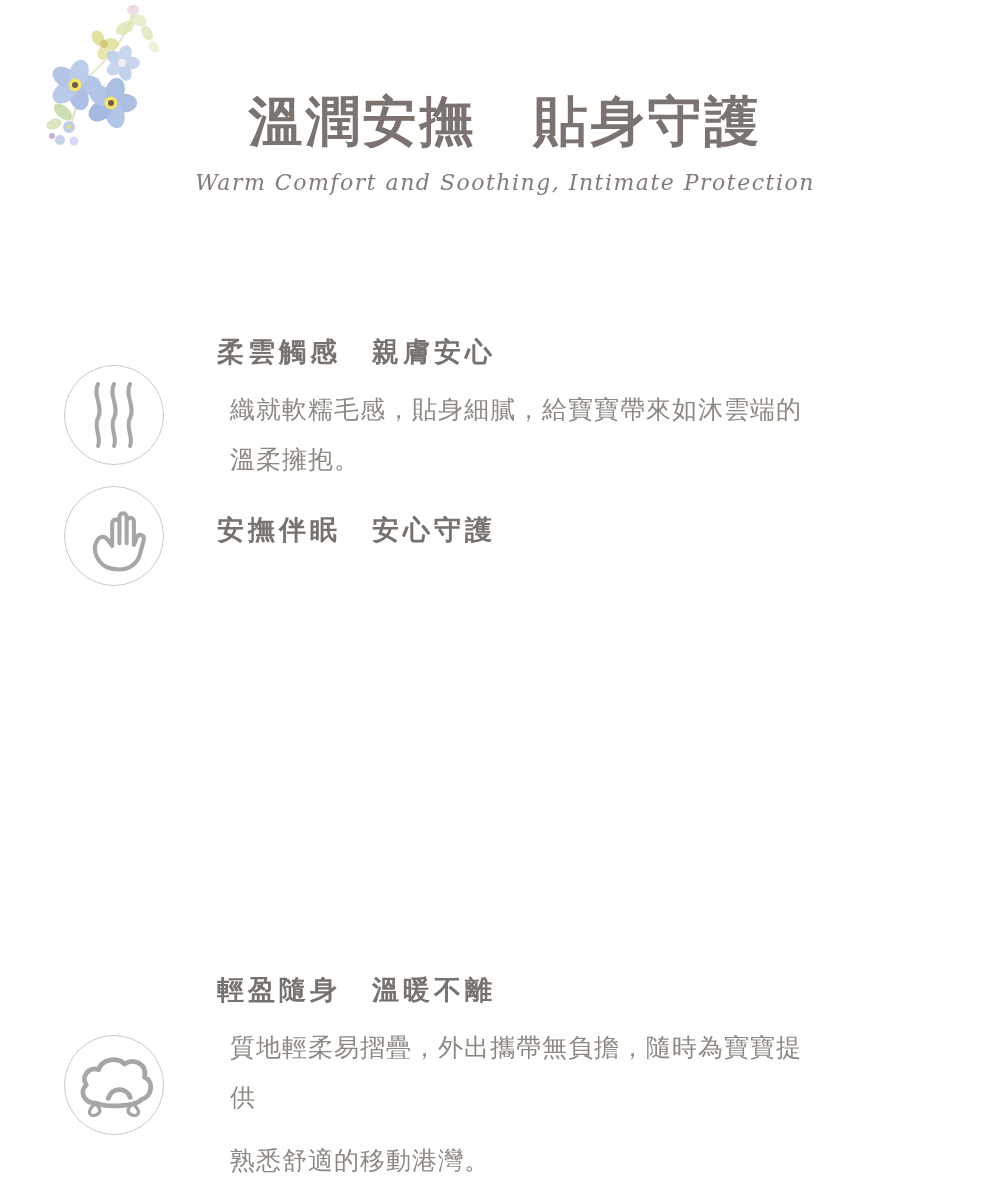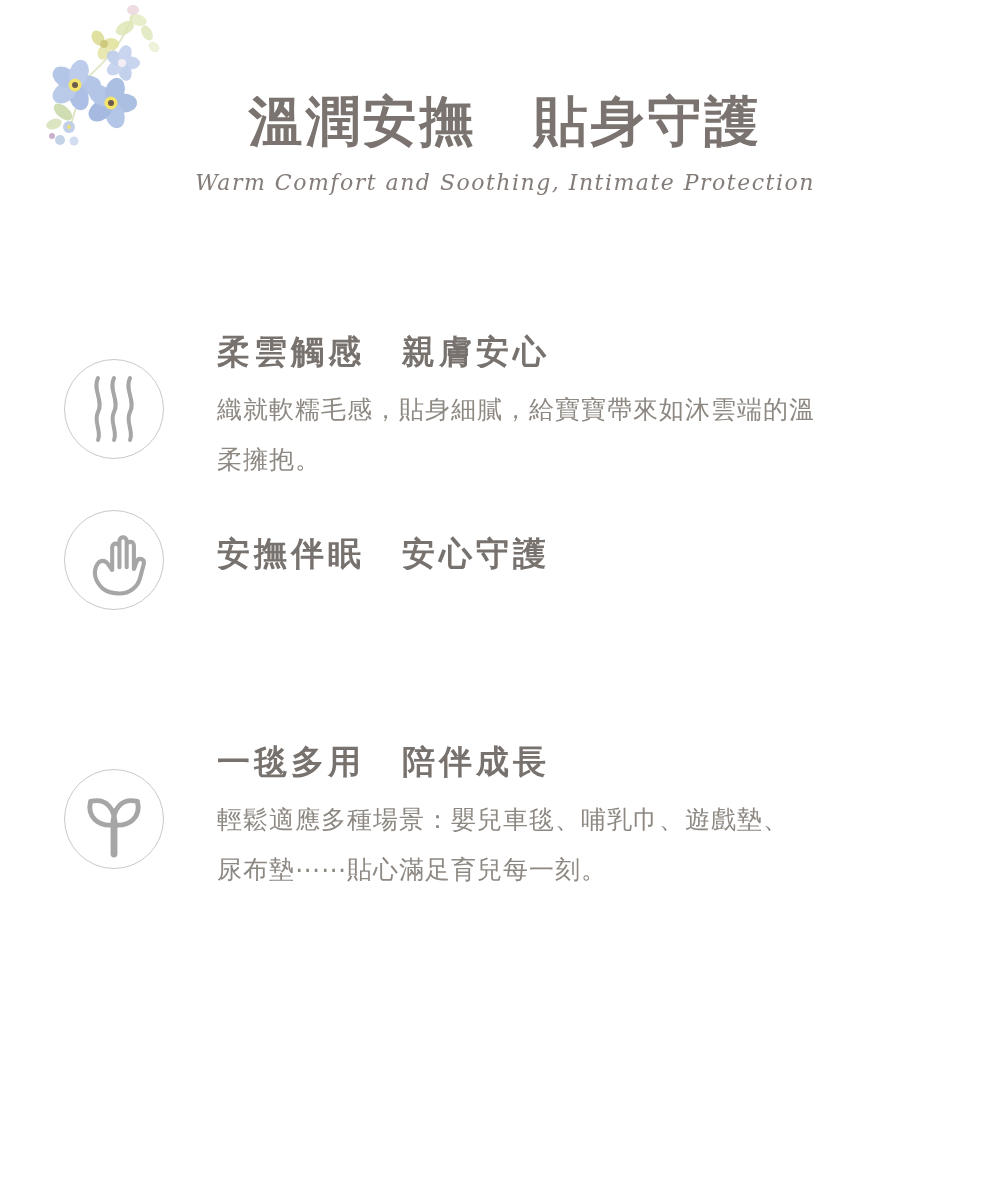--- a/index.html
+++ b/index.html
@@ -48,36 +48,36 @@
     border:1.5px solid #c9c9c9;
     border-radius:50%;
     box-sizing:border-box;
     display:flex;
     align-items:center;
     justify-content:center;
     margin-right:53px;
   }
   .feature-text { flex:1; }
   .feature-title {
-    font-size:33px;
+    font-size:27px;
     font-weight:700;
     color:#78726e;
     letter-spacing:4px;
     line-height:40px;
     margin-bottom:13px;
   }
   .feature-line {
     font-size:25px;
     color:#8e8882;
     letter-spacing:1px;
     line-height:50px;
-    margin:0;
+    margin:13px;
   }
   .f1 { top:332px; }
-  .f2 { top:510px; }
+  .f2 { top:486px; }
   .f3 { top:742px; }
   .f4 { top:970px; }
 
   .icon-stroke { stroke:#a6a6a6; fill:none; stroke-linecap:round; stroke-linejoin:round; }
 </style>
 </head>
 <body>
 
 <div id="canvas">
 
@@ -160,29 +160,30 @@
     <div class="icon-circle">
       <svg width="76" height="76" viewBox="0 0 84 84" aria-hidden="true">
         <path class="icon-stroke" stroke-width="4.5" d="M30 74 C 21 66 18 55 24 46 C 27 42 32 42 35 46 L 40 53 L 40 28 C 40 22.5 48 22.5 48 28 L 48 50 L 48 21 C 48 15.5 56 15.5 56 21 L 56 50 L 56 26 C 56 20.5 64 20.5 64 26 L 64 52 L 67 44 C 69 38.5 76 40.5 75 46 L 71 61 C 68.5 72 59 79 48 79 C 41 79 34.5 77.5 30 74 Z"></path>
       </svg>
     </div>
     <div class="feature-text">
       <div class="feature-title">安撫伴眠　安心守護</div>
     </div>
   </div>
 
-  <div class="feature f3">
+
+  <div class="feature f4">
     <div class="icon-circle">
-      <svg width="72" height="78" viewBox="0 0 72 80" aria-hidden="true">
-        <path class="icon-stroke" stroke-width="7" d="M36 76 L36 42"></path>
-        <path class="icon-stroke" stroke-width="5" d="M36 46 C 20 48 8 38 12 22 C 28 18 38 30 36 46 Z"></path>
-        <path class="icon-stroke" stroke-width="5" d="M36 46 C 52 48 64 38 60 22 C 44 18 34 30 36 46 Z"></path>
+      <svg width="84" height="72" viewBox="0 0 88 74" aria-hidden="true">
+        <path class="icon-stroke" stroke-width="5" d="M25 56 C 13 56 7 44 15 37 C 9 28 18 17 28 21 C 31 10 47 7 55 15 C 66 8 79 16 76 29 C 86 33 84 49 73 52 C 68 59 38 61 25 56 Z"></path>
+        <path class="icon-stroke" stroke-width="5" d="M38 51 C 42 39 57 39 61 50"></path>
+        <path class="icon-stroke" stroke-width="3.5" d="M24 57 C 14 66 19 71 26 68 C 31 66 30 60 24 57 Z"></path>
+        <path class="icon-stroke" stroke-width="3.5" d="M64 57 C 74 66 69 71 62 68 C 57 66 58 60 64 57 Z"></path>
       </svg>
     </div>
     <div class="feature-text">
-      <div class="feature-title">一毯多用　陪伴成長</div>
-      <p class="feature-line">輕鬆適應多種場景：嬰兒車毯、哺乳巾、遊戲墊、</p>
-      <p class="feature-line">尿布墊⋯⋯貼心滿足育兒每一刻。</p>
+      <div class="feature-title">輕盈隨身　溫暖不離</div>
+      <p class="feature-line">質地輕柔易摺疊，外出攜帶無負擔，隨時為寶寶提供</p>
+      <p class="feature-line">熟悉舒適的移動港灣。</p>
     </div>
   </div>
-
 
 </div>
 
 </body></html>

